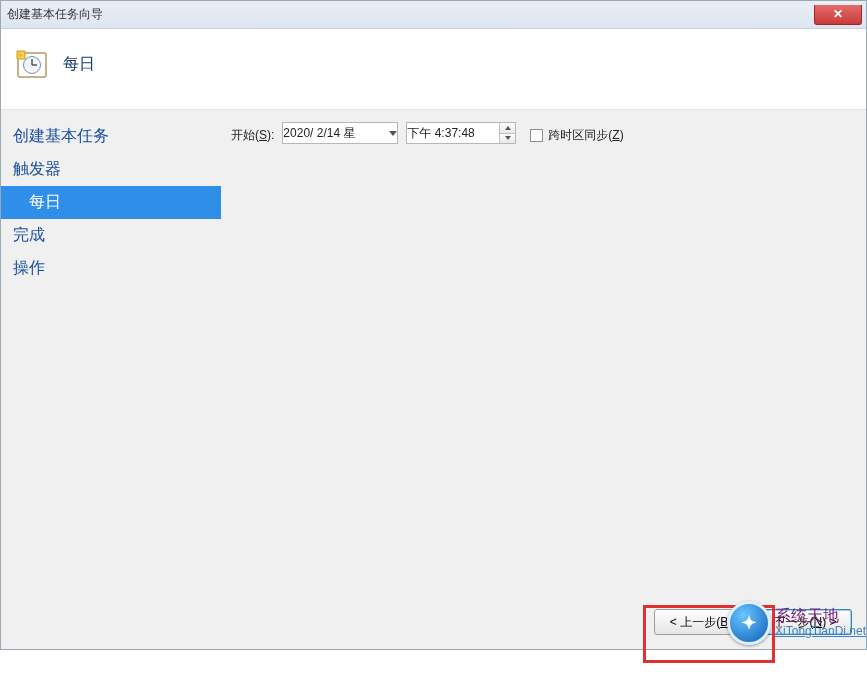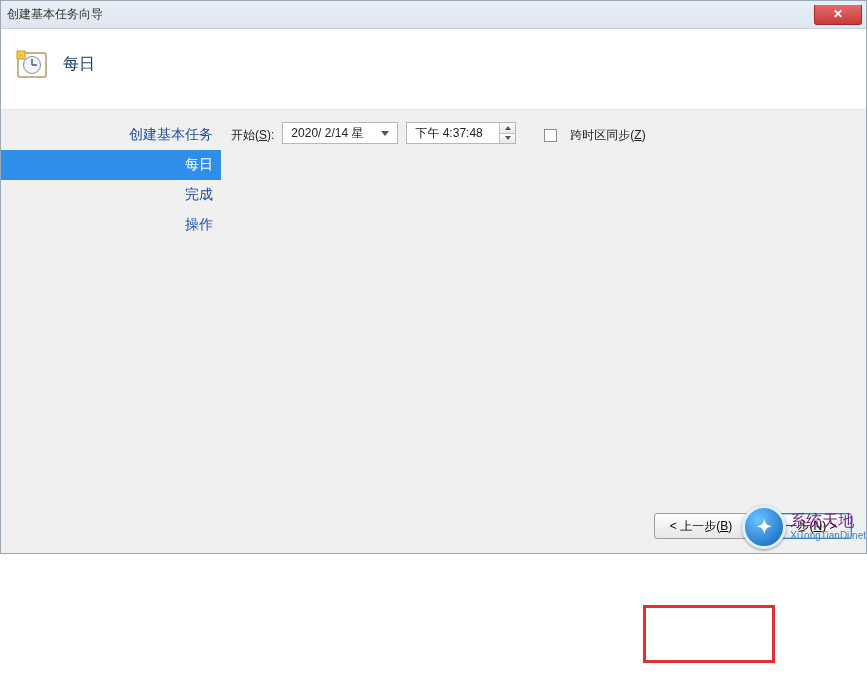--- a/index.html
+++ b/index.html
@@ -9,21 +9,21 @@
     font-family: "Microsoft YaHei", "Segoe UI", Tahoma, sans-serif;
     font-size: 12px;
     background: #fff;
     width: 867px;
     height: 682px;
     overflow: hidden;
     position: relative;
   }
   .window {
     width: 867px;
-    height: 554px;
+    height: 650px;
     border: 1px solid #9aa7b5;
     background: #f0f0f0;
     display: flex;
     flex-direction: column;
     position: relative;
   }
   .titlebar {
     height: 28px;
     background: linear-gradient(to bottom, #e9eef5, #dde6f0);
     border-bottom: 1px solid #c7d2de;
@@ -73,22 +73,21 @@
     background: #f0f0f0;
   }
   .sidebar {
     width: 220px;
     padding-top: 10px;
   }
   .sidebar-item {
     padding: 6px 8px 6px 12px;
     color: #1a4ea0;
     cursor: pointer;
-    font-size: 14px;
-    text-align: right;
+    font-size: 16px;
   }
   .sidebar-item.indent { padding-left: 28px; }
   .sidebar-item.selected {
     background: #2f8fe8;
     color: #fff;
   }
   .content {
     flex: 1;
     padding: 12px 10px;
     font-size: 12px;
@@ -100,21 +99,21 @@
     gap: 8px;
     margin-bottom: 22px;
   }
   .label { white-space: nowrap; }
   .date-field, .time-field {
     background: #fff;
     border: 1px solid #b7b7b7;
     height: 22px;
     display: flex;
     align-items: center;
-    padding: 0 8px;
+    padding: 0 0;
     font-size: 12px;
   }
   .date-field { width: 116px; justify-content: space-between; }
   .time-field { width: 110px; position: relative; padding-right: 18px; }
   .dropdown-arrow {
     width: 0; height: 0;
     border-left: 4px solid transparent;
     border-right: 4px solid transparent;
     border-top: 5px solid #555;
     margin-left: 4px;
@@ -141,21 +140,21 @@
     border-left: 3px solid transparent;
     border-right: 3px solid transparent;
     border-bottom: 4px solid #555;
   }
   .arrow-down {
     width: 0; height: 0;
     border-left: 3px solid transparent;
     border-right: 3px solid transparent;
     border-top: 4px solid #555;
   }
-  .checkbox-wrap { display: flex; align-items: center; gap: 13px; margin-left: 20px; }
+  .checkbox-wrap { display: flex; align-items: center; gap: 5px; margin-left: 6px; }
   .checkbox {
     width: 13px; height: 13px;
     background: #fff;
     border: 1px solid #8f8f8f;
     cursor: pointer;
   }
   .num-input {
     width: 44px;
     height: 22px;
     border: 1px solid #7ba7d8;
@@ -220,21 +219,21 @@
     box-shadow: 0 1px 3px rgba(0,0,0,0.4);
     display: flex;
     align-items: center;
     justify-content: center;
     color: #fff;
     font-weight: bold;
     font-size: 18px;
   }
   .watermark-text { line-height: 1.15; font-size: 12px; }
   .watermark-cn { font-weight: normal; font-size: 16px; color: #701a75; }
-  .watermark-en { color: #3a83c6; font-size: 10px; }
+  .watermark-en { color: #3a83c6; font-size: 12px; text-decoration: underline; }
   .underline { text-decoration: underline; }
 </style>
 </head>
 <body>
 
 <div class="window">
 
   <div class="titlebar">
     <span class="titlebar-title">创建基本任务向导</span>
     <div class="close-btn">
@@ -254,20 +253,23 @@
       </svg>
     </div>
     <div class="header-title">每日</div>
   </div>
 
   <div class="body-area">
 
     <div class="sidebar">
       <div class="sidebar-item">
         <span>创建基本任务</span>
+      </div>
+      <div class="sidebar-item">
+        <span>触发器</span>
       </div>
       <div class="sidebar-item indent selected">
         <span>每日</span>
       </div>
       <div class="sidebar-item">
         <span>完成</span>
       </div>
       <div class="sidebar-item">
         <span>操作</span>
       </div>

